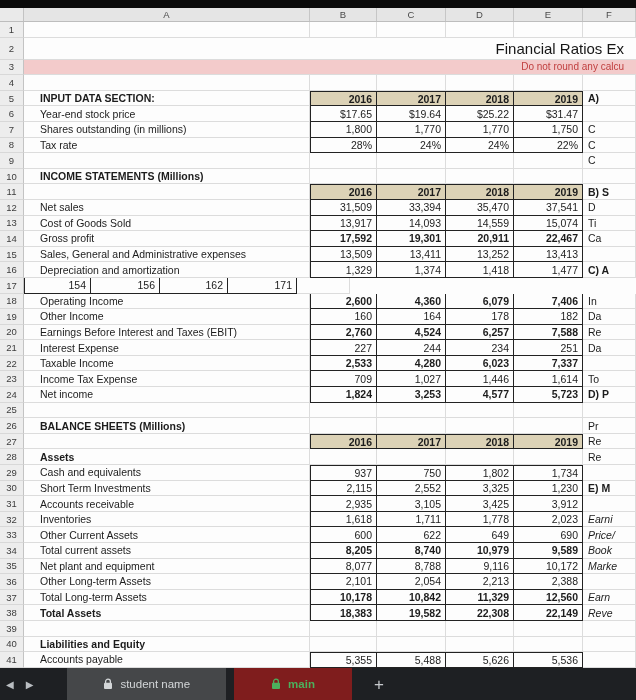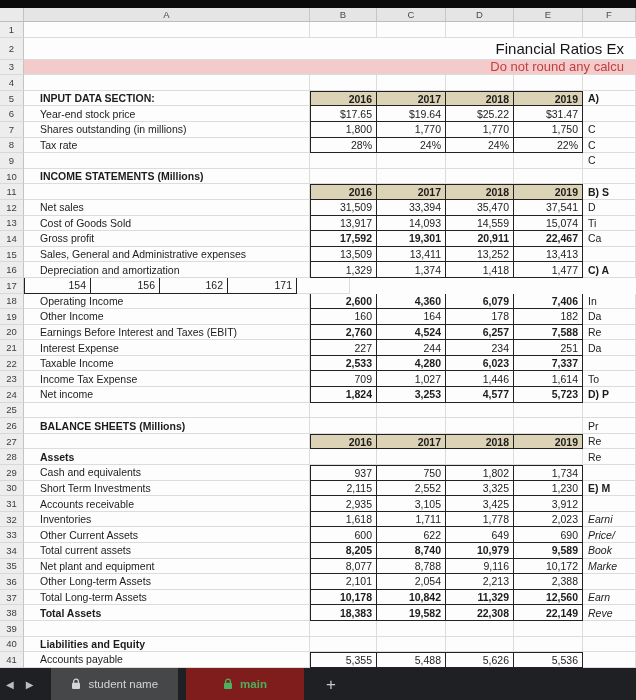--- a/index.html
+++ b/index.html
@@ -40,29 +40,29 @@
   .year { background: var(--year-header-bg, #dcd2b6); font-weight: bold; }
   .boxed { border-right: 1px solid var(--table-border, #222);
            border-bottom: 1px solid var(--table-border, #222); }
   .boxed.bl { border-left: 1px solid var(--table-border, #222); }
   .boxed.bt { border-top: 1px solid var(--table-border, #222); }
 
   .span-cell { flex: 1; display: flex; align-items: center; justify-content: flex-end;
                padding-right: 12px; overflow: hidden; white-space: nowrap;
                border-bottom: 1px solid var(--grid-line, #dcdcdc); }
   .span-cell.title { font-size: 15px; color: #161616; }
-  .span-cell.warning { font-size: 13px; color: var(--warning-text, #c04040); }
+  .span-cell.warning { font-size: 10px; color: var(--warning-text, #c04040); }
   .pink { background: var(--warning-bg, #f3cbcb); }
 
   
   .tabbar { position: absolute; left: 0; bottom: 0; width: 636px; height: 32px;
             background: var(--tabbar-bg, #1e2023); display: flex; align-items: center; }
   .nav { color: #b9bdc1; font-size: 10px; padding: 0 6px; cursor: default; }
   .tab { height: 32px; display: flex; align-items: center; gap: 7px; font-size: 11.5px; }
-  .tab.grey { background: #454749; color: #d3d6d8; margin-left: 12px; padding: 0 20px; }
+  .tab.grey { background: #454749; color: #d3d6d8; margin-left: 28px; padding: 0 36px; }
   .tab.active { background: #7f1d1d; color: var(--tab-active-text, #4cb05c);
                 font-weight: bold; margin-left: 8px; padding: 0 37px; }
   .lock { display: inline-flex; align-items: center; }
   .add { color: #c7cacd; font-size: 17px; margin-left: 22px; line-height: 1; }
 </style>
 </head>
 <body>
 
 <div class="screen">
   <div class="topbar"></div>

